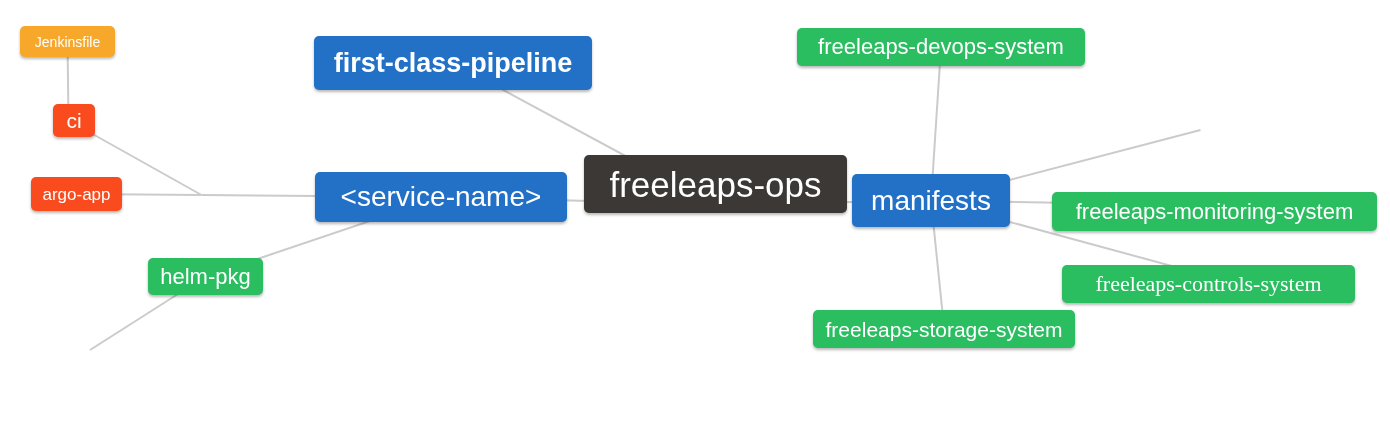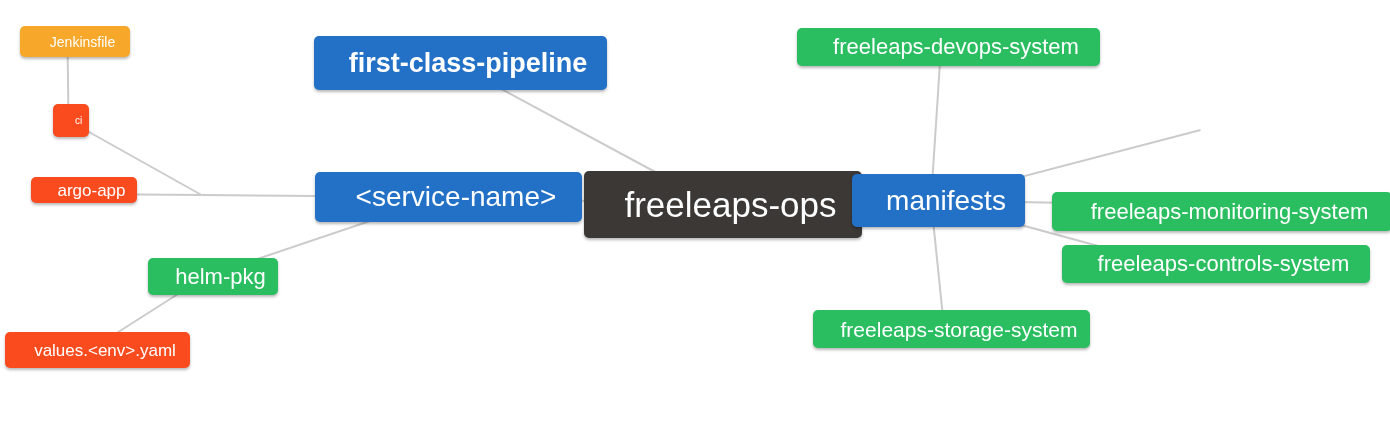--- a/index.html
+++ b/index.html
@@ -27,21 +27,20 @@
     display: flex;
     align-items: center;
     justify-content: center;
     color: #ffffff;
     border-radius: 5px;
     white-space: nowrap;
     box-shadow: 0 2px 3px rgba(0,0,0,0.28);
     cursor: pointer;
     line-height: 1;
     user-select: none;
-    padding-left: 15px;
   }
 </style>
 </head>
 <body>
 
 <div class="stage" style="width: 1390px; height: 421px; background: rgb(255, 255, 255);">
   <svg class="edge-layer" xmlns="http://www.w3.org/2000/svg" viewBox="0 0 1390 421">
       <line x1="67.5" y1="41.5" x2="68.5" y2="120.5" stroke="#CBCBCB" stroke-width="2"></line>
       <line x1="68.5" y1="120.5" x2="201.5" y2="195" stroke="#CBCBCB" stroke-width="2"></line>
       <line x1="76.5" y1="194" x2="201.5" y2="195" stroke="#CBCBCB" stroke-width="2"></line>
@@ -52,25 +51,24 @@
       <line x1="441" y1="197" x2="715.5" y2="204.5" stroke="#CBCBCB" stroke-width="2"></line>
       <line x1="715.5" y1="204.5" x2="931" y2="200.5" stroke="#CBCBCB" stroke-width="2"></line>
       <line x1="931" y1="200.5" x2="941" y2="47" stroke="#CBCBCB" stroke-width="2"></line>
       <line x1="931" y1="200.5" x2="1200.5" y2="130" stroke="#CBCBCB" stroke-width="2"></line>
       <line x1="931" y1="200.5" x2="1214.5" y2="205.5" stroke="#CBCBCB" stroke-width="2"></line>
       <line x1="931" y1="200.5" x2="1208.5" y2="276" stroke="#CBCBCB" stroke-width="2"></line>
       <line x1="931" y1="200.5" x2="944" y2="327" stroke="#CBCBCB" stroke-width="2"></line>
     </svg>
 
 <div class="node" style="left: 20px; top: 26px; width: 95px; height: 31px; font-size: 14px; background: rgb(247, 168, 42); color: rgb(255, 255, 255);">Jenkinsfile</div>
-    <div class="node" style="left: 53px; top: 104px; width: 21px; height: 33px; font-size: 10px; background: rgb(250, 75, 30); color: rgb(255, 255, 255);">ci</div>
-    <div class="node" style="left: 31px; top: 177px; width: 91px; height: 26px; font-size: 17px; background: rgb(250, 75, 30); color: rgb(255, 255, 255);">argo-app</div>
+    <div class="node" style="left: 53px; top: 104px; width: 42px; height: 33px; font-size: 21px; background: rgb(250, 75, 30); color: rgb(255, 255, 255);">ci</div>
+    <div class="node" style="left: 31px; top: 177px; width: 91px; height: 34px; font-size: 17px; background: rgb(250, 75, 30); color: rgb(255, 255, 255);">argo-app</div>
     <div class="node" style="left: 148px; top: 258px; width: 115px; height: 37px; font-size: 22px; background: rgb(42, 190, 97); color: rgb(255, 255, 255);">helm-pkg</div>
-    <div class="node" style="left: 5px; top: 332px; width: 170px; height: 36px; font-size: 17px; background: rgb(250, 75, 30); color: rgb(255, 255, 255);">values.&lt;env&gt;.yaml</div>
     <div class="node" style="left: 314px; top: 36px; width: 278px; height: 54px; font-size: 27px; background: rgb(34, 113, 199); color: rgb(255, 255, 255); font-weight: bold;">first-class-pipeline</div>
     <div class="node" style="left: 315px; top: 172px; width: 252px; height: 50px; font-size: 28px; background: rgb(34, 113, 199); color: rgb(255, 255, 255);">&lt;service-name&gt;</div>
-    <div class="node" style="left: 584px; top: 171px; width: 263px; height: 67px; font-size: 35px; background: rgb(59, 56, 53); color: rgb(255, 255, 255);">freeleaps-ops</div>
+    <div class="node" style="left: 584px; top: 155px; width: 263px; height: 58px; font-size: 35px; background: rgb(59, 56, 53); color: rgb(255, 255, 255);">freeleaps-ops</div>
     <div class="node" style="left: 852px; top: 174px; width: 158px; height: 53px; font-size: 28px; background: rgb(34, 113, 199); color: rgb(255, 255, 255);">manifests</div>
     <div class="node" style="left: 797px; top: 28px; width: 288px; height: 38px; font-size: 22px; background: rgb(42, 190, 97); color: rgb(255, 255, 255);">freeleaps-devops-system</div>
     <div class="node" style="left: 1052px; top: 192px; width: 325px; height: 39px; font-size: 22px; background: rgb(42, 190, 97); color: rgb(255, 255, 255);">freeleaps-monitoring-system</div>
-    <div class="node" style="left: 1062px; top: 245px; width: 293px; height: 38px; font-size: 22px; background: rgb(42, 190, 97); color: rgb(255, 255, 255);">freeleaps-controls-system</div>
+    <div class="node" style="left: 1062px; top: 265px; width: 293px; height: 38px; font-size: 22px; background: rgb(42, 190, 97); color: rgb(255, 255, 255); font-family: Liberation Serif, serif;">freeleaps-controls-system</div>
     <div class="node" style="left: 813px; top: 310px; width: 262px; height: 38px; font-size: 21px; background: rgb(42, 190, 97); color: rgb(255, 255, 255);">freeleaps-storage-system</div>
   </div>
 
 </body></html>

